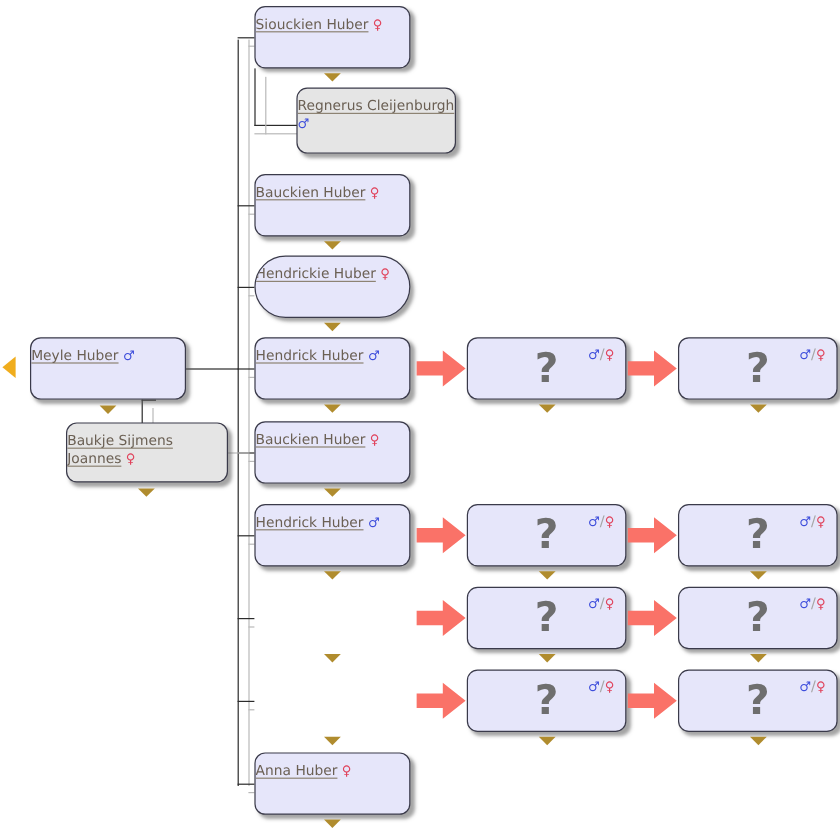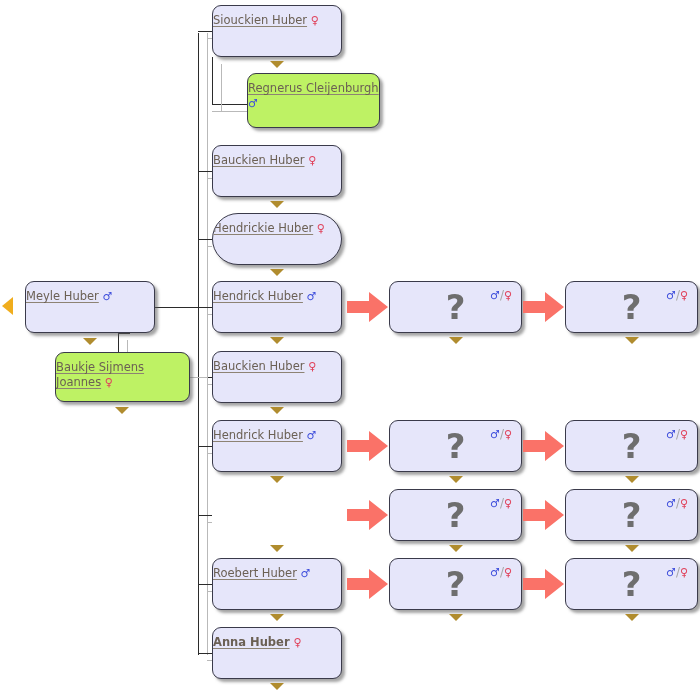--- a/index.html
+++ b/index.html
@@ -20,21 +20,21 @@
   
   .node{
     position:absolute;
     box-sizing:border-box;
     border:1px solid #3a3a4a;
     border-radius:9px;
     background:#e6e6fa;
     box-shadow:3px 3px 3px rgba(90,90,90,.55);
     overflow:hidden;
   }
-  .node.plain{background:#bef264;}
+  .node.plain{background:#e5e5e5;}
   .node .label{
     position:absolute;
     left:0;right:0;top:7px;
     text-align:left;
     font-size:11.5px;
     line-height:15px;
     color:#6b6054;
     white-space:nowrap;
   }
   .node .label.two{white-space:normal;}
@@ -146,25 +146,22 @@
     <div class="tri-down" style="left: 270px; top: 337px;"></div>
     <div class="node" style="left: 212px; top: 351px; width: 130px; height: 52px;">
       <div class="label"><span class="nm">Bauckien Huber</span> <span class="sym f">♀</span></div>
     </div>
     <div class="tri-down" style="left: 270px; top: 407px;"></div>
     <div class="node" style="left: 212px; top: 420px; width: 130px; height: 52px;">
       <div class="label"><span class="nm">Hendrick Huber</span> <span class="sym m">♂</span></div>
     </div>
     <div class="tri-down" style="left: 270px; top: 476px;"></div>
     <div class="tri-down" style="left: 270px; top: 545px;"></div>
-    <div class="node" style="left: 212px; top: 558px; width: 130px; height: 52px;">
-      <div class="label"><span class="nm">Roebert Huber</span> <span class="sym m">♂</span></div>
-    </div>
     <div class="tri-down" style="left: 270px; top: 614px;"></div>
-    <div class="node" style="left: 212px; top: 627px; width: 130px; height: 52px; font-weight: bold;">
+    <div class="node" style="left: 212px; top: 627px; width: 130px; height: 52px;">
       <div class="label"><span class="nm">Anna Huber</span> <span class="sym f">♀</span></div>
     </div>
     <div class="tri-down" style="left: 270px; top: 683px;"></div>
     <div class="line" style="left: 212px; top: 104px; width: 36px; height: 1px;"></div>
     <div class="line light" style="left: 212px; top: 111px; width: 36px; height: 1px;"></div>
     <div class="line" style="left: 212px; top: 57px; width: 1px; height: 48px;"></div>
     <div class="line light" style="left: 221px; top: 64px; width: 1px; height: 48px;"></div>
     <div class="node plain" style="left: 247px; top: 73px; width: 133px; height: 55px;">
       <div class="label"><span class="nm">Regnerus Cleijenburgh</span><br><span class="sym m">♂</span></div>
     </div>

